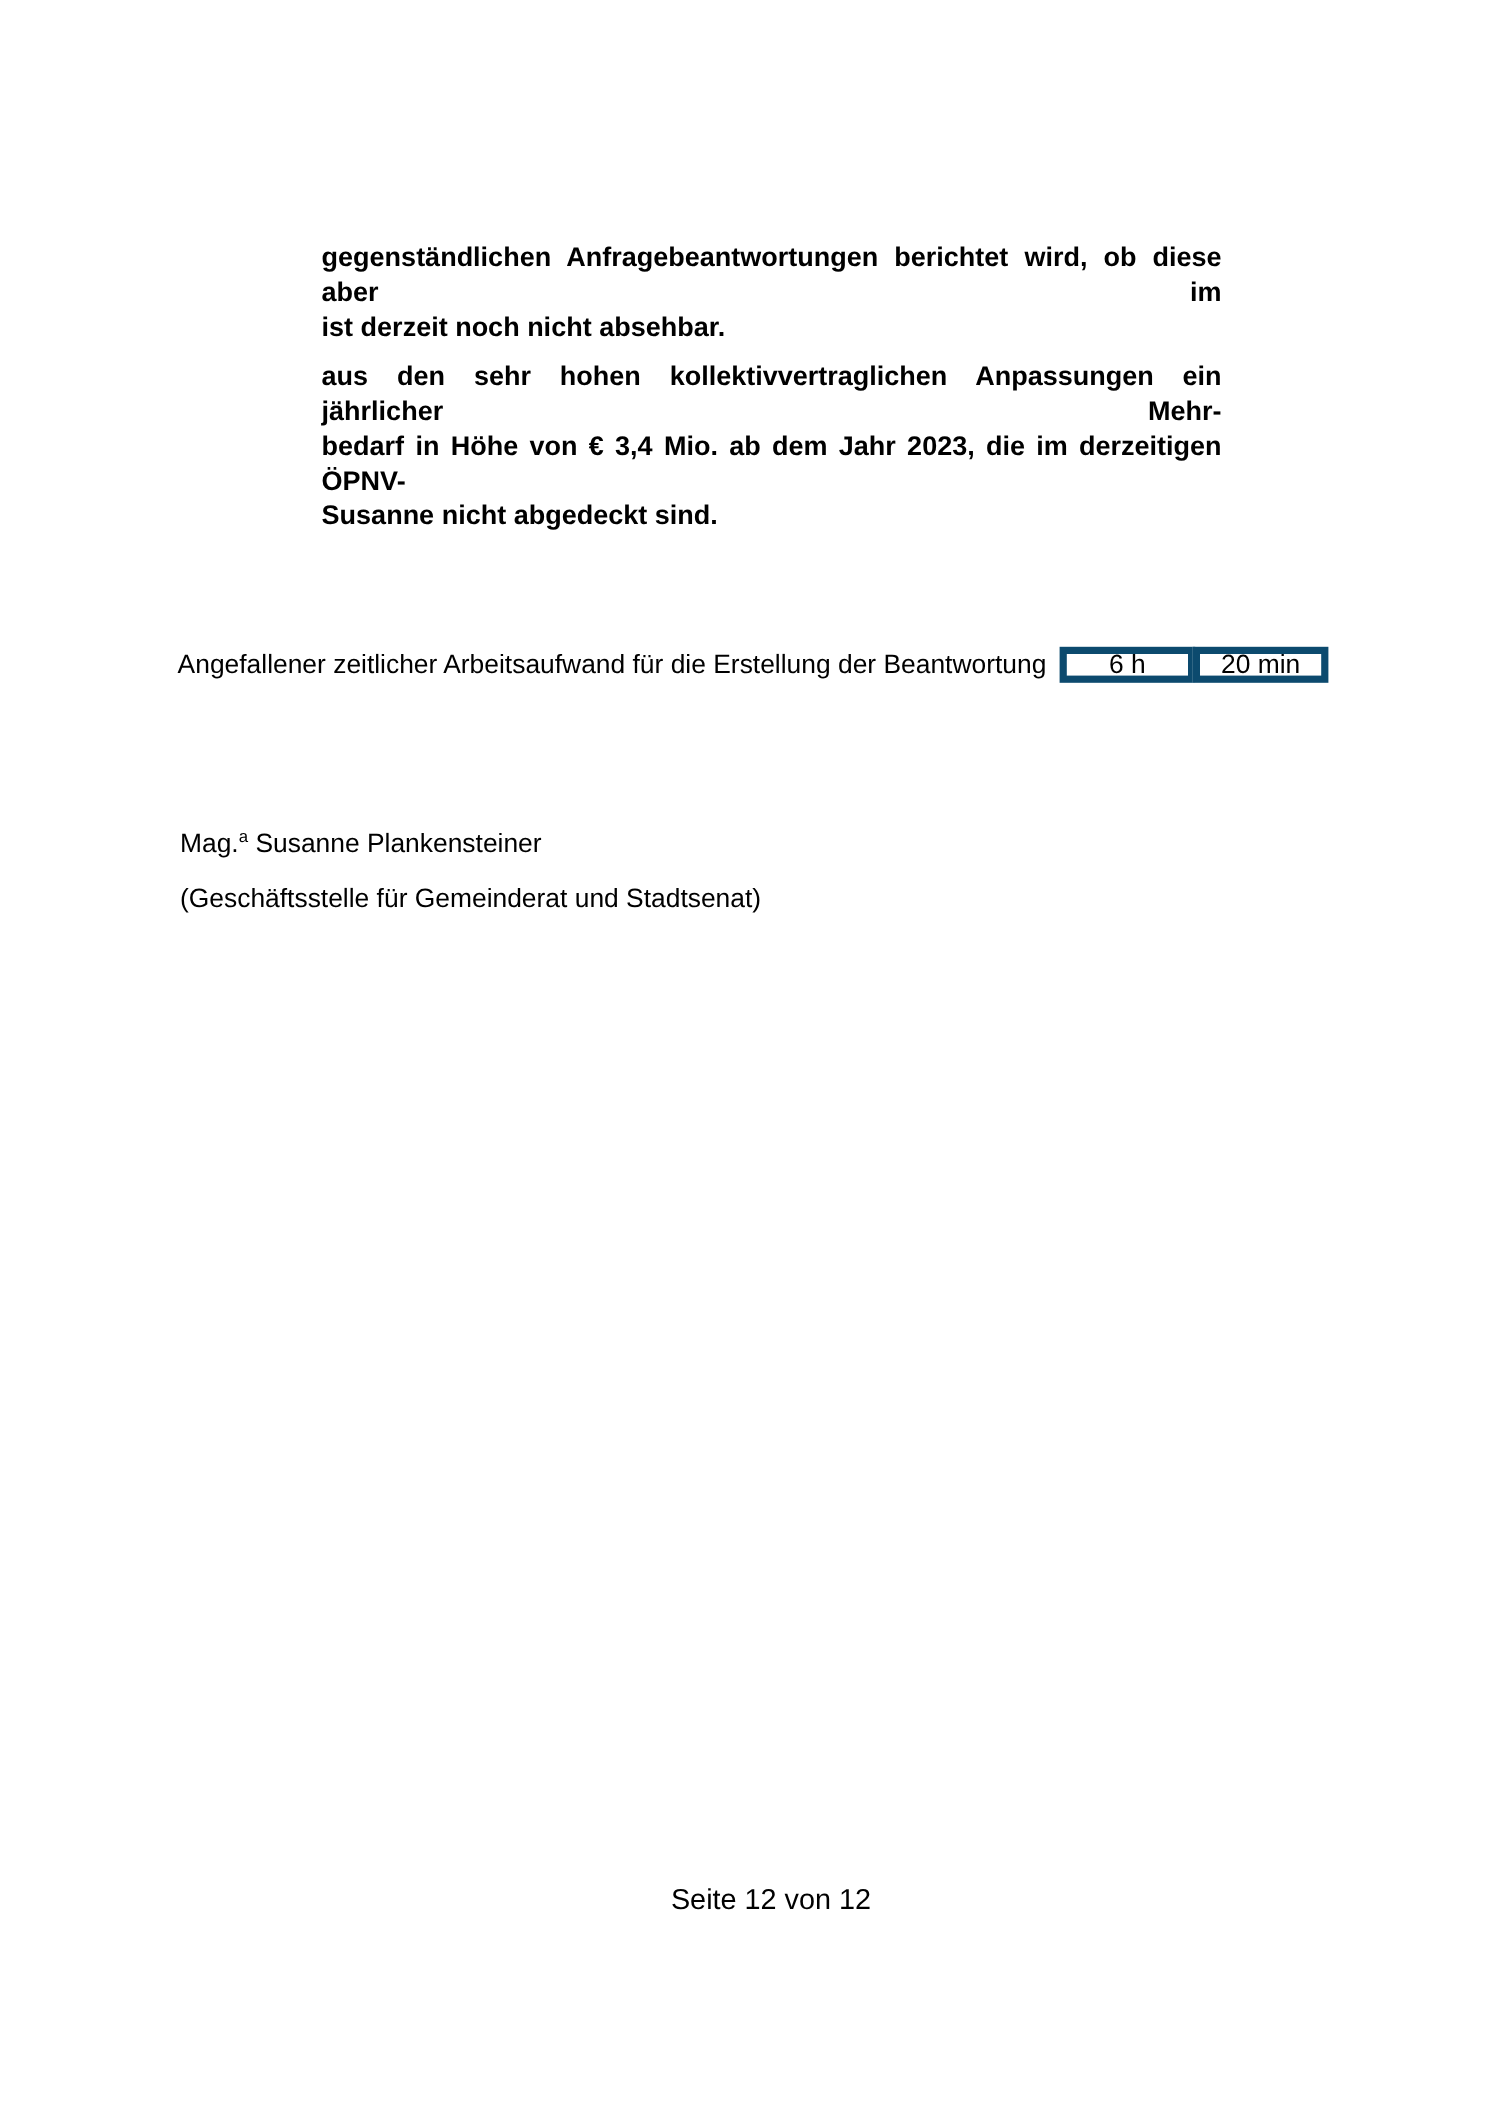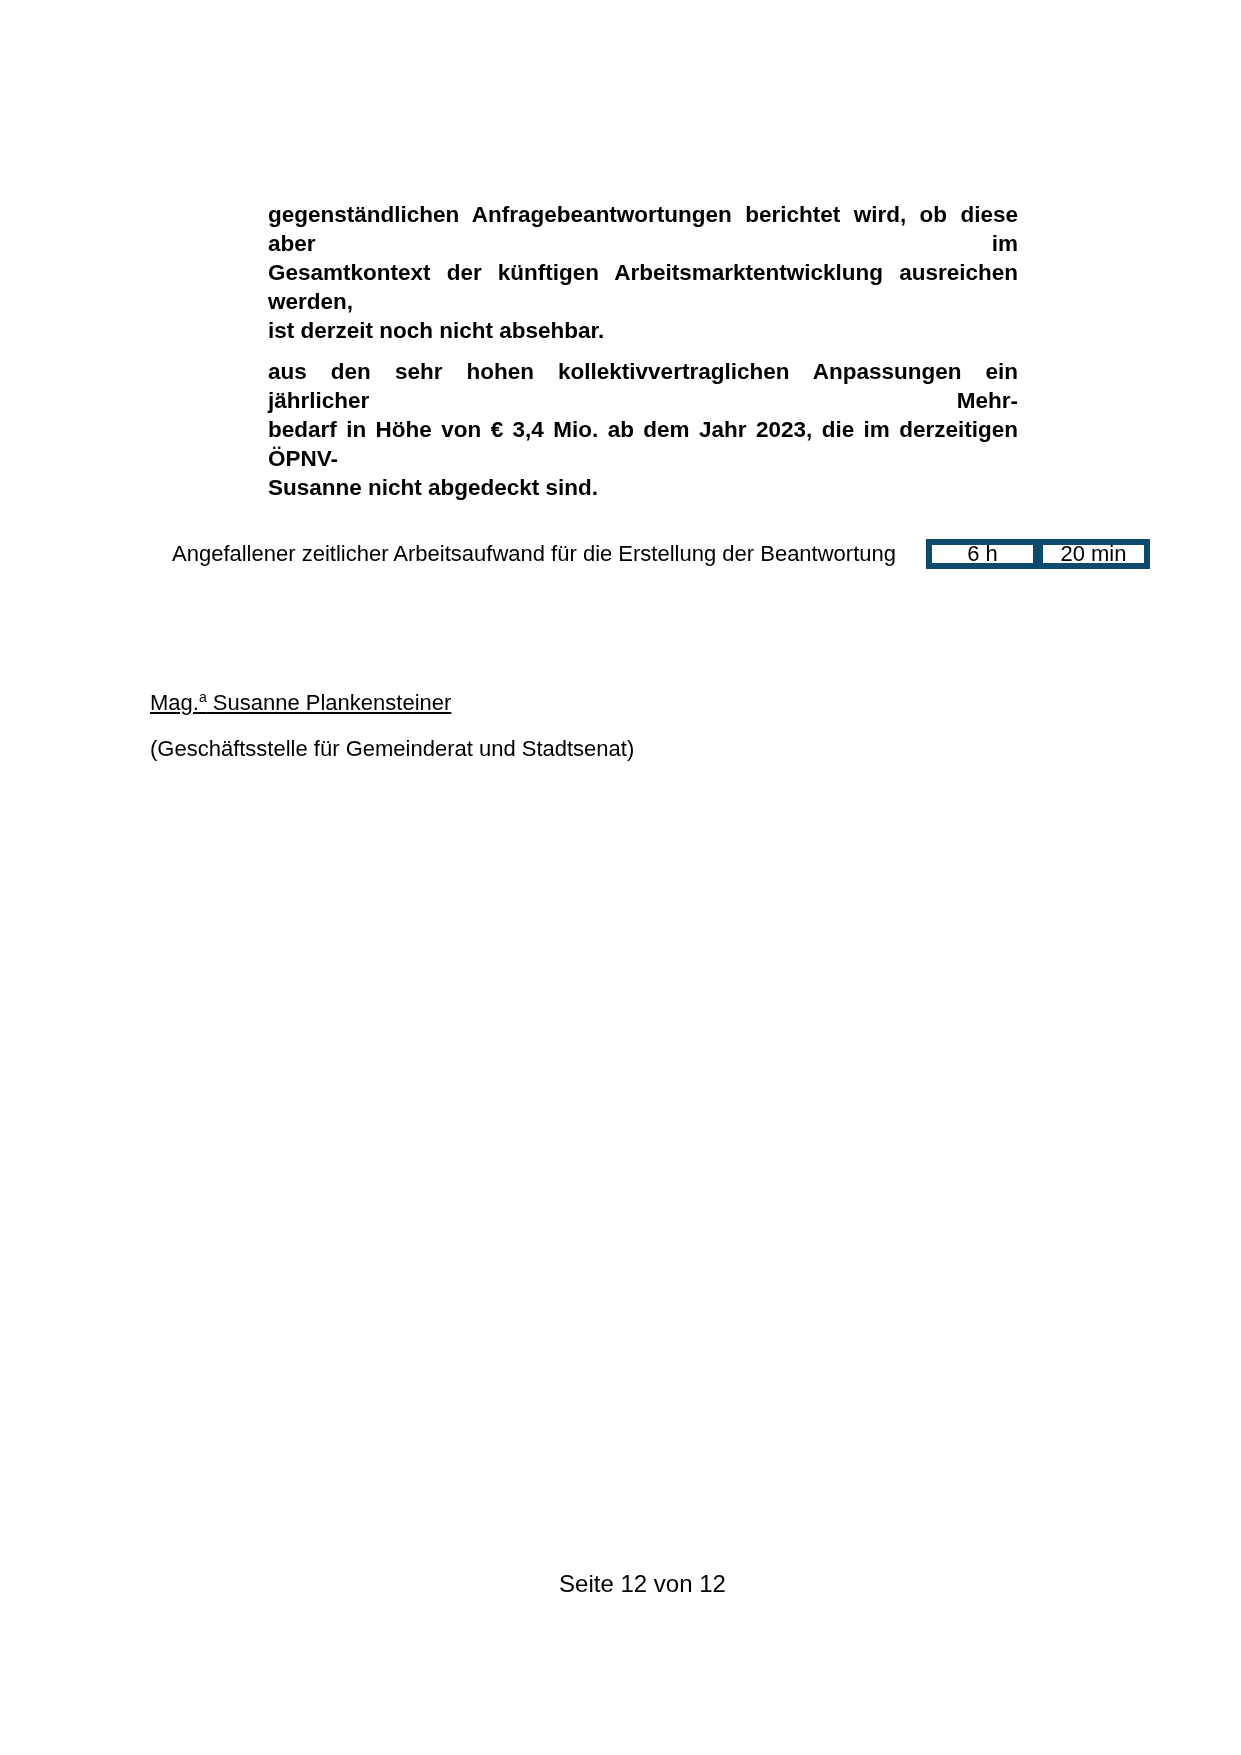--- a/index.html
+++ b/index.html
@@ -42,23 +42,22 @@
     left: 148px;
     top: 539px;
     width: 1012px;
     display: flex;
     align-items: center;
     font-size: 22px;
     font-weight: normal;
   }
   .effort-label {
     white-space: nowrap;
-    padding-right: 30px;
+    padding-right: 11px;
     line-height: 30px;
-    margin-left: 24px;
   }
   .effort-cells { display: flex; }
   .effort-cell {
     width: 113px;
     height: 30px;
     border: 6px solid #0c4a6e;
     display: flex;
     align-items: center;
     justify-content: center;
     background: #ffffff;
@@ -66,21 +65,21 @@
   .effort-cell + .effort-cell { margin-left: -2px; }
 
   
   .signature-block {
     position: absolute;
     left: 150px;
     top: 690px;
     font-size: 22px;
     font-weight: normal;
   }
-  .signature-name { line-height: 26px; text-decoration: underline; }
+  .signature-name { line-height: 26px; }
   .signature-name sup {
     font-size: 14px;
     vertical-align: super;
     line-height: 0;
   }
   .signature-dept { margin-top: 20px; line-height: 26px; }
 
   
   .page-footer {
     position: absolute;
@@ -94,21 +93,20 @@
   .page-footer .inner { display: inline-block; transform: translateX(22px); }
 </style>
 </head>
 <body>
 
 <div class="page">
 
   <div class="body-text">
     <div class="paragraph">
       <div class="line">gegenständlichen Anfragebeantwortungen berichtet wird, ob diese aber im</div>
-      <div class="line">Gesamtkontext der künftigen Arbeitsmarktentwicklung ausreichen werden,</div>
       <div class="line last-line">ist derzeit noch nicht absehbar.</div>
     </div>
     <div class="paragraph">
       <div class="line">aus den sehr hohen kollektivvertraglichen Anpassungen ein jährlicher Mehr-</div>
       <div class="line">bedarf in Höhe von € 3,4 Mio. ab dem Jahr 2023, die im derzeitigen ÖPNV-</div>
       <div class="line last-line">Susanne nicht abgedeckt sind.</div>
     </div>
   </div>
 
   <div class="effort-row">

